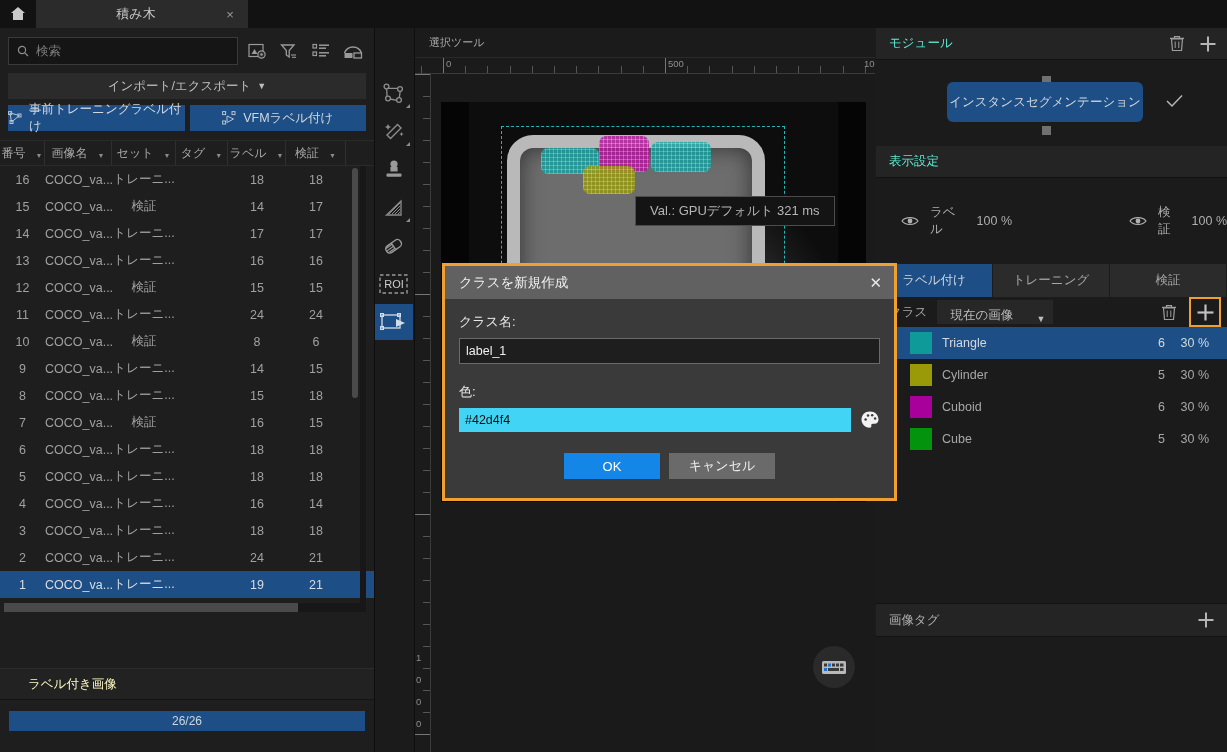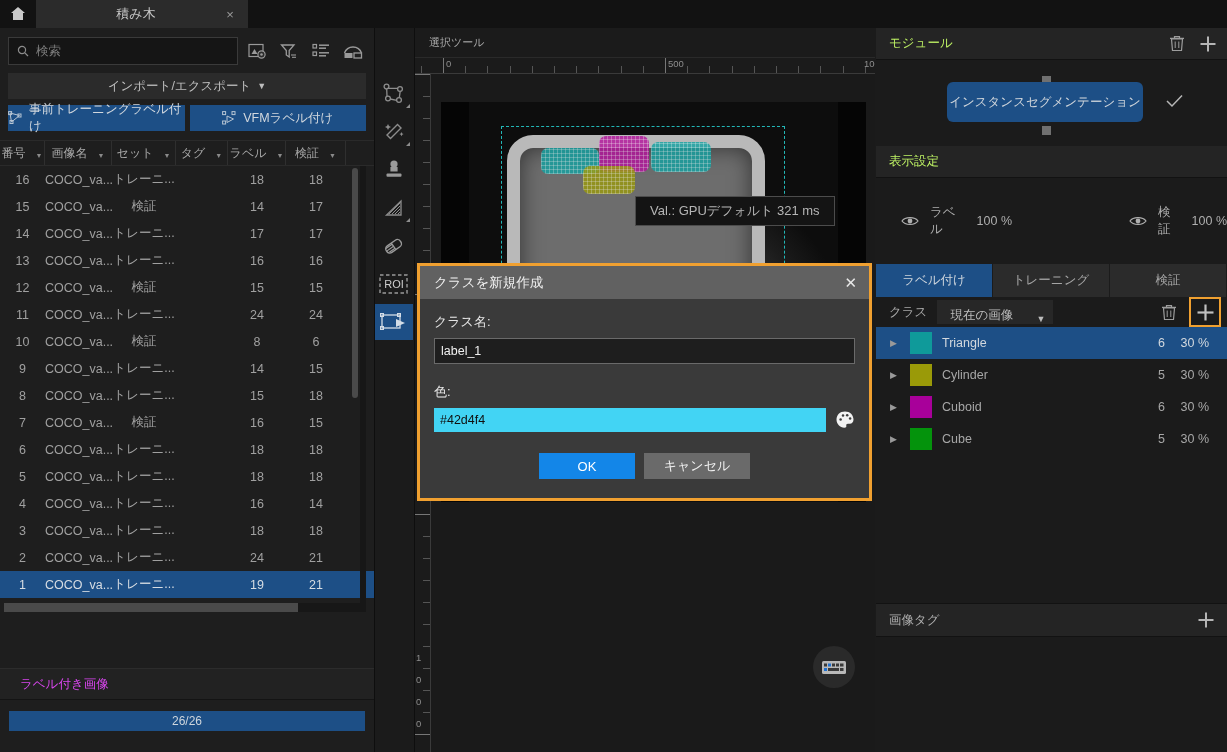--- a/index.html
+++ b/index.html
@@ -80,22 +80,22 @@
   .vscroll-track {
     position: absolute; right: 8px; top: 0; width: 6px; height: 446px; background: #171717;
   }
   .hscroll-track {
     position: absolute; left: 4px; bottom: 0; width: 360px; height: 9px; background: #171717;
   }
   .hscroll { position: absolute; left: 0; top: 0; width: 294px; height: 9px; background: #4a4a4a; }
 
   .labeled-header {
     position: absolute; left: 0; bottom: 52px; width: 374px; height: 32px;
-    background: #222; display: flex; align-items: center; padding-left: 20px;
-    border-top: 1px solid #2c2c2c; border-bottom: 1px solid #141414; font-size: 12.5px; color: #d946ef;
+    background: #222; display: flex; align-items: center; padding-left: 28px;
+    border-top: 1px solid #2c2c2c; border-bottom: 1px solid #141414; font-size: 12.5px; color: #fef9c3;
   }
   .progress-wrap { position: absolute; left: 0; bottom: 0; width: 374px; height: 52px; background: #1e1e1e; }
   .progress {
     position: absolute; left: 9px; top: 11px; width: 356px; height: 20px;
     background: #1d4f86; display: flex; align-items: center; justify-content: center;
     font-size: 12px; color: #cfd6dd;
   }
 
   
   .toolstrip {
@@ -174,21 +174,21 @@
     border-radius: 50%; background: #2a2a2a; display: flex; align-items: center; justify-content: center;
   }
 
   
   .right-panel {
     position: absolute; left: 876px; top: 28px; width: 351px; height: 724px; background: #1b1b1b;
   }
   .panel-bar {
     height: 32px; background: #242424; display: flex; align-items: center;
     padding: 0 10px 0 13px; border-bottom: 1px solid #121212;
-    font-size: 12.5px; color: #bef264;
+    font-size: 12.5px; color: #5eead4;
   }
   .panel-bar .spacer { flex: 1; }
   .module-area { height: 86px; position: relative; background: #1b1b1b; }
   .module-node {
     position: absolute; left: 71px; top: 22px; width: 196px; height: 40px;
     background: #1d4f86; border-radius: 6px; display: flex; align-items: center;
     justify-content: center; font-size: 12.5px; color: #cfd5db;
   }
   .node-handle { position: absolute; left: 166px; width: 9px; height: 9px; background: #707070; }
   .check-mark { position: absolute; left: 290px; top: 34px; font-size: 16px; color: #b6b6b6; }
@@ -229,21 +229,21 @@
 
   .imgtag-bar {
     position: absolute; left: 0; top: 575px; width: 351px; height: 34px; background: #242424;
     display: flex; align-items: center; padding: 0 12px 0 13px; border-top: 1px solid #121212;
     border-bottom: 1px solid #121212; font-size: 12.5px; color: #b0b0b0;
   }
   .imgtag-bar .spacer { flex: 1; }
 
   
   .dialog-outer {
-    position: absolute; left: 417px; top: 263px; width: 455px; height: 238px;
+    position: absolute; left: 442px; top: 263px; width: 455px; height: 238px;
     border: 3px solid #f0a030; background: #3a3a3a;
   }
   .dialog-title {
     height: 33px; background: #616161; display: flex; align-items: center;
     padding: 0 12px 0 14px; font-size: 13.5px; color: #efefef;
   }
   .dialog-title .spacer { flex: 1; }
   .dlg-close { font-size: 15px; color: #e8e8e8; }
   .dialog-body { padding: 14px 14px 0 14px; }
   .dlg-field-label { font-size: 13px; color: #e6e6e6; margin-bottom: 7px; }

